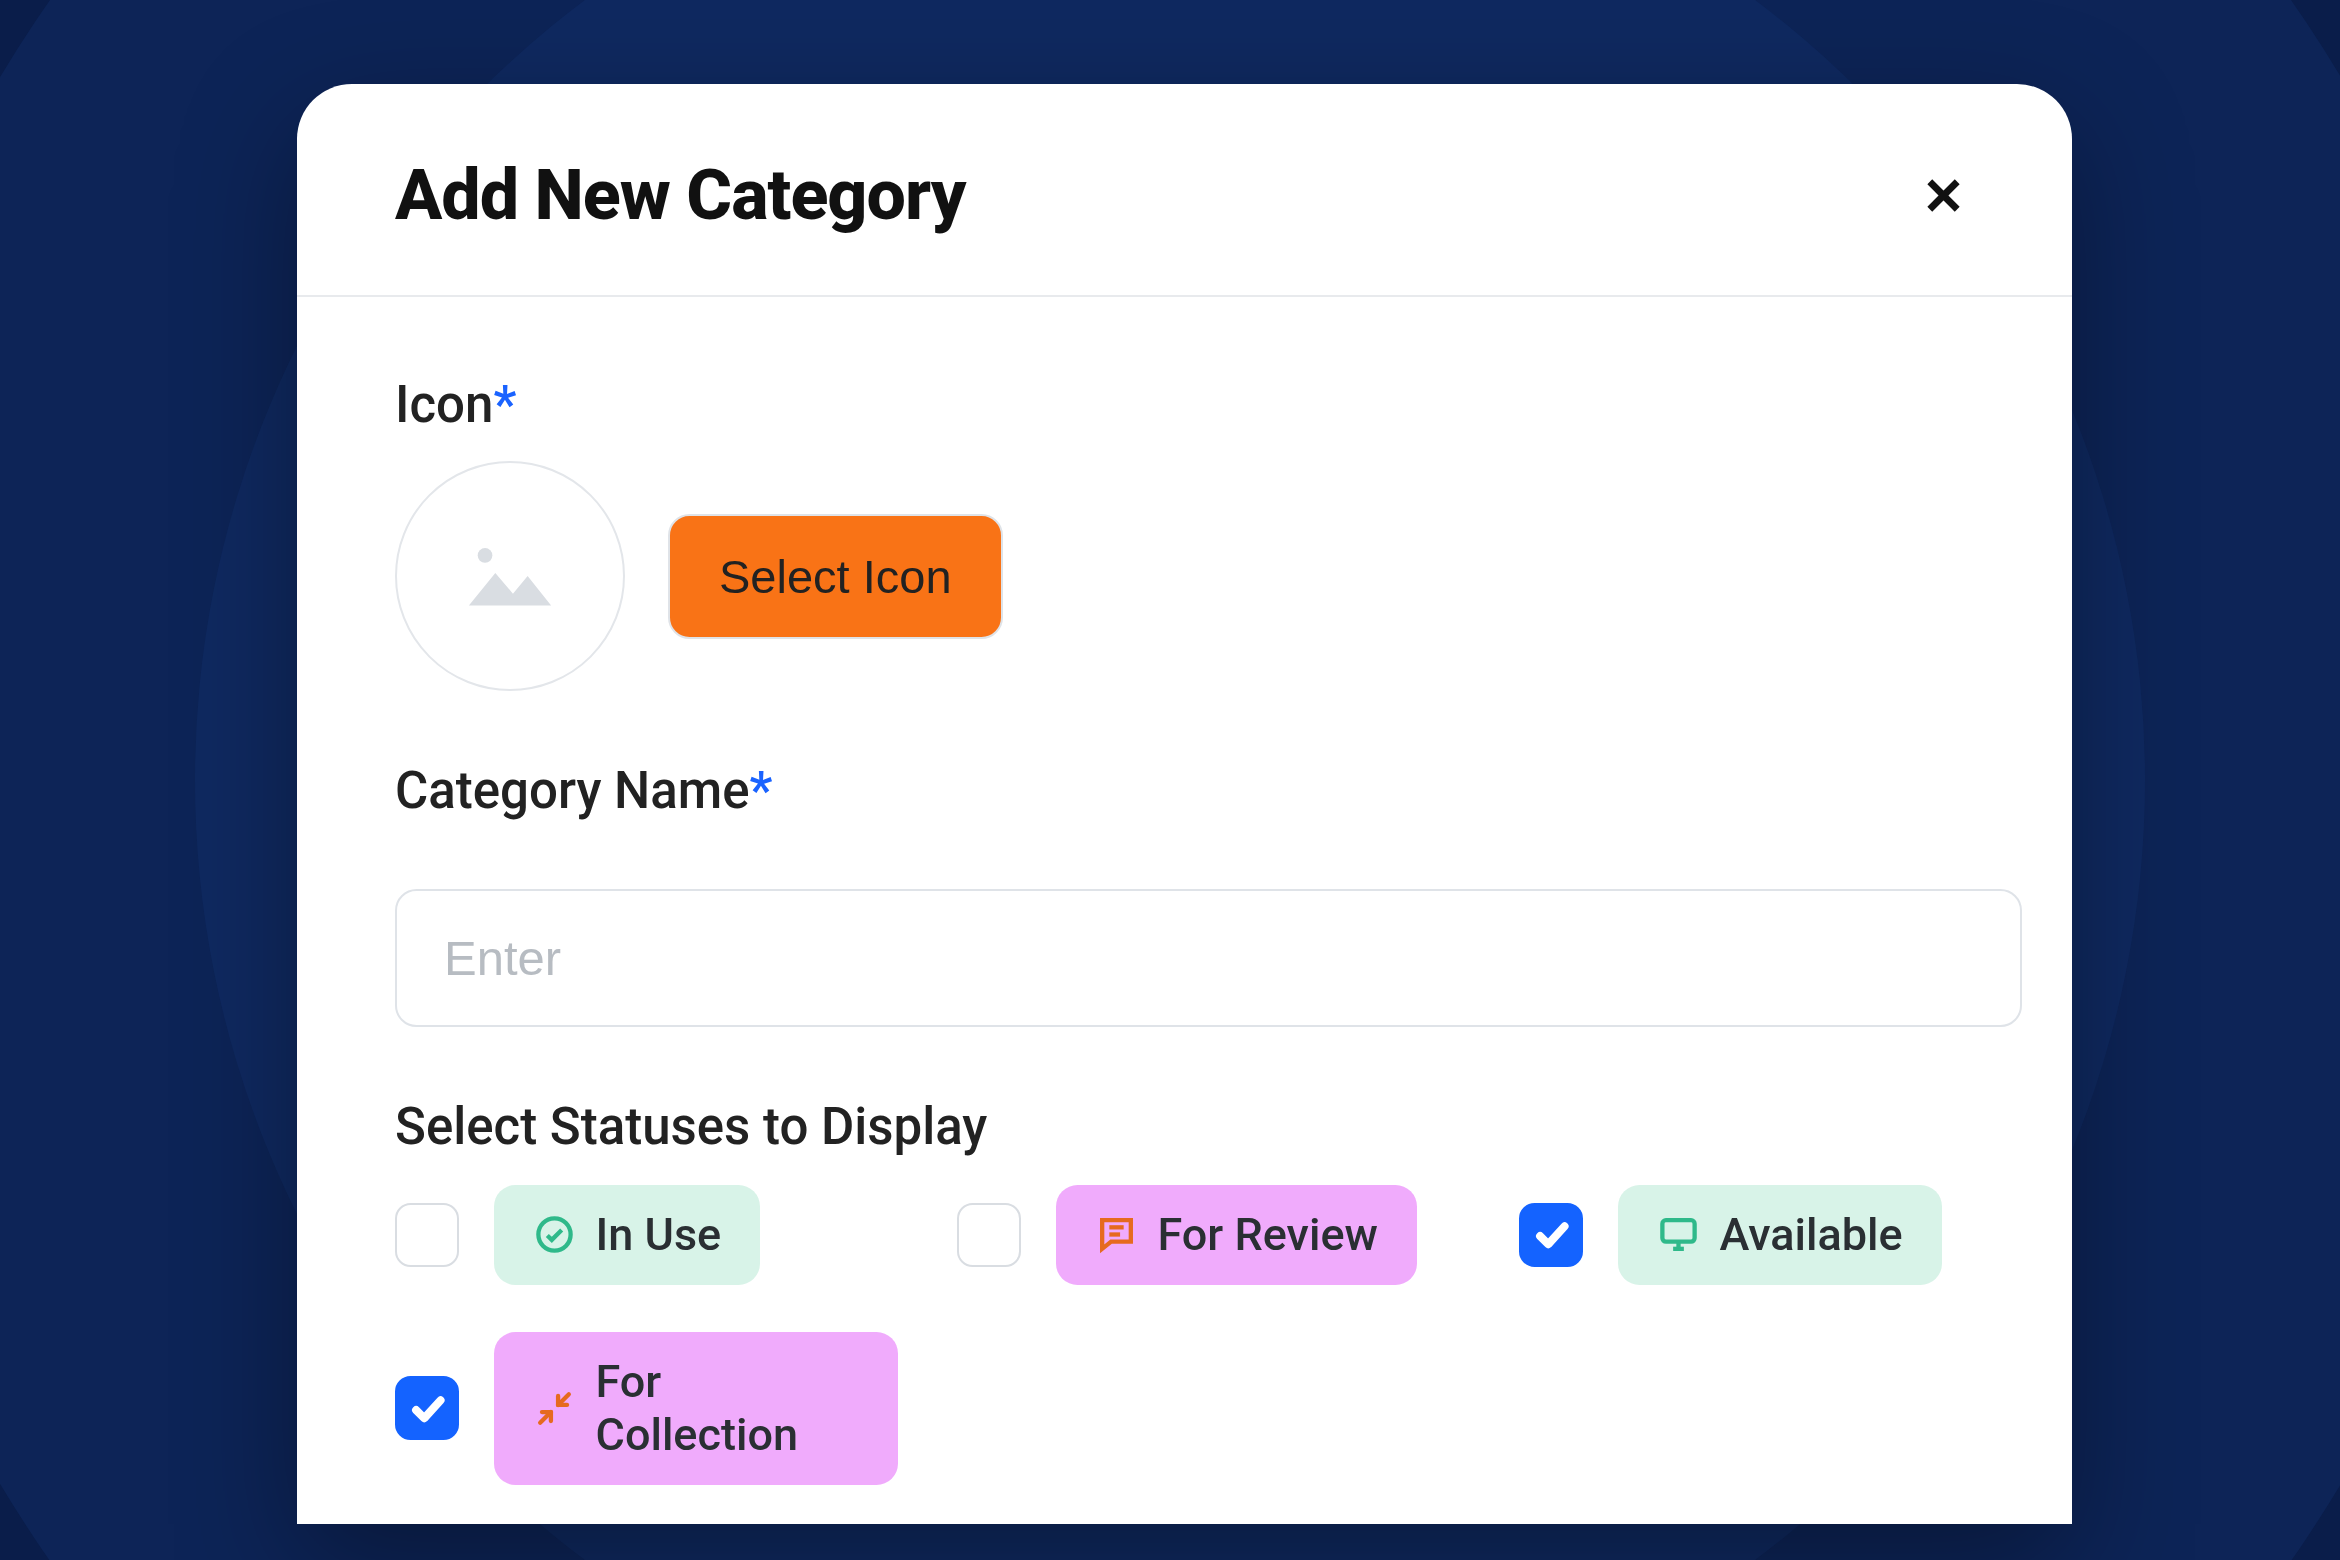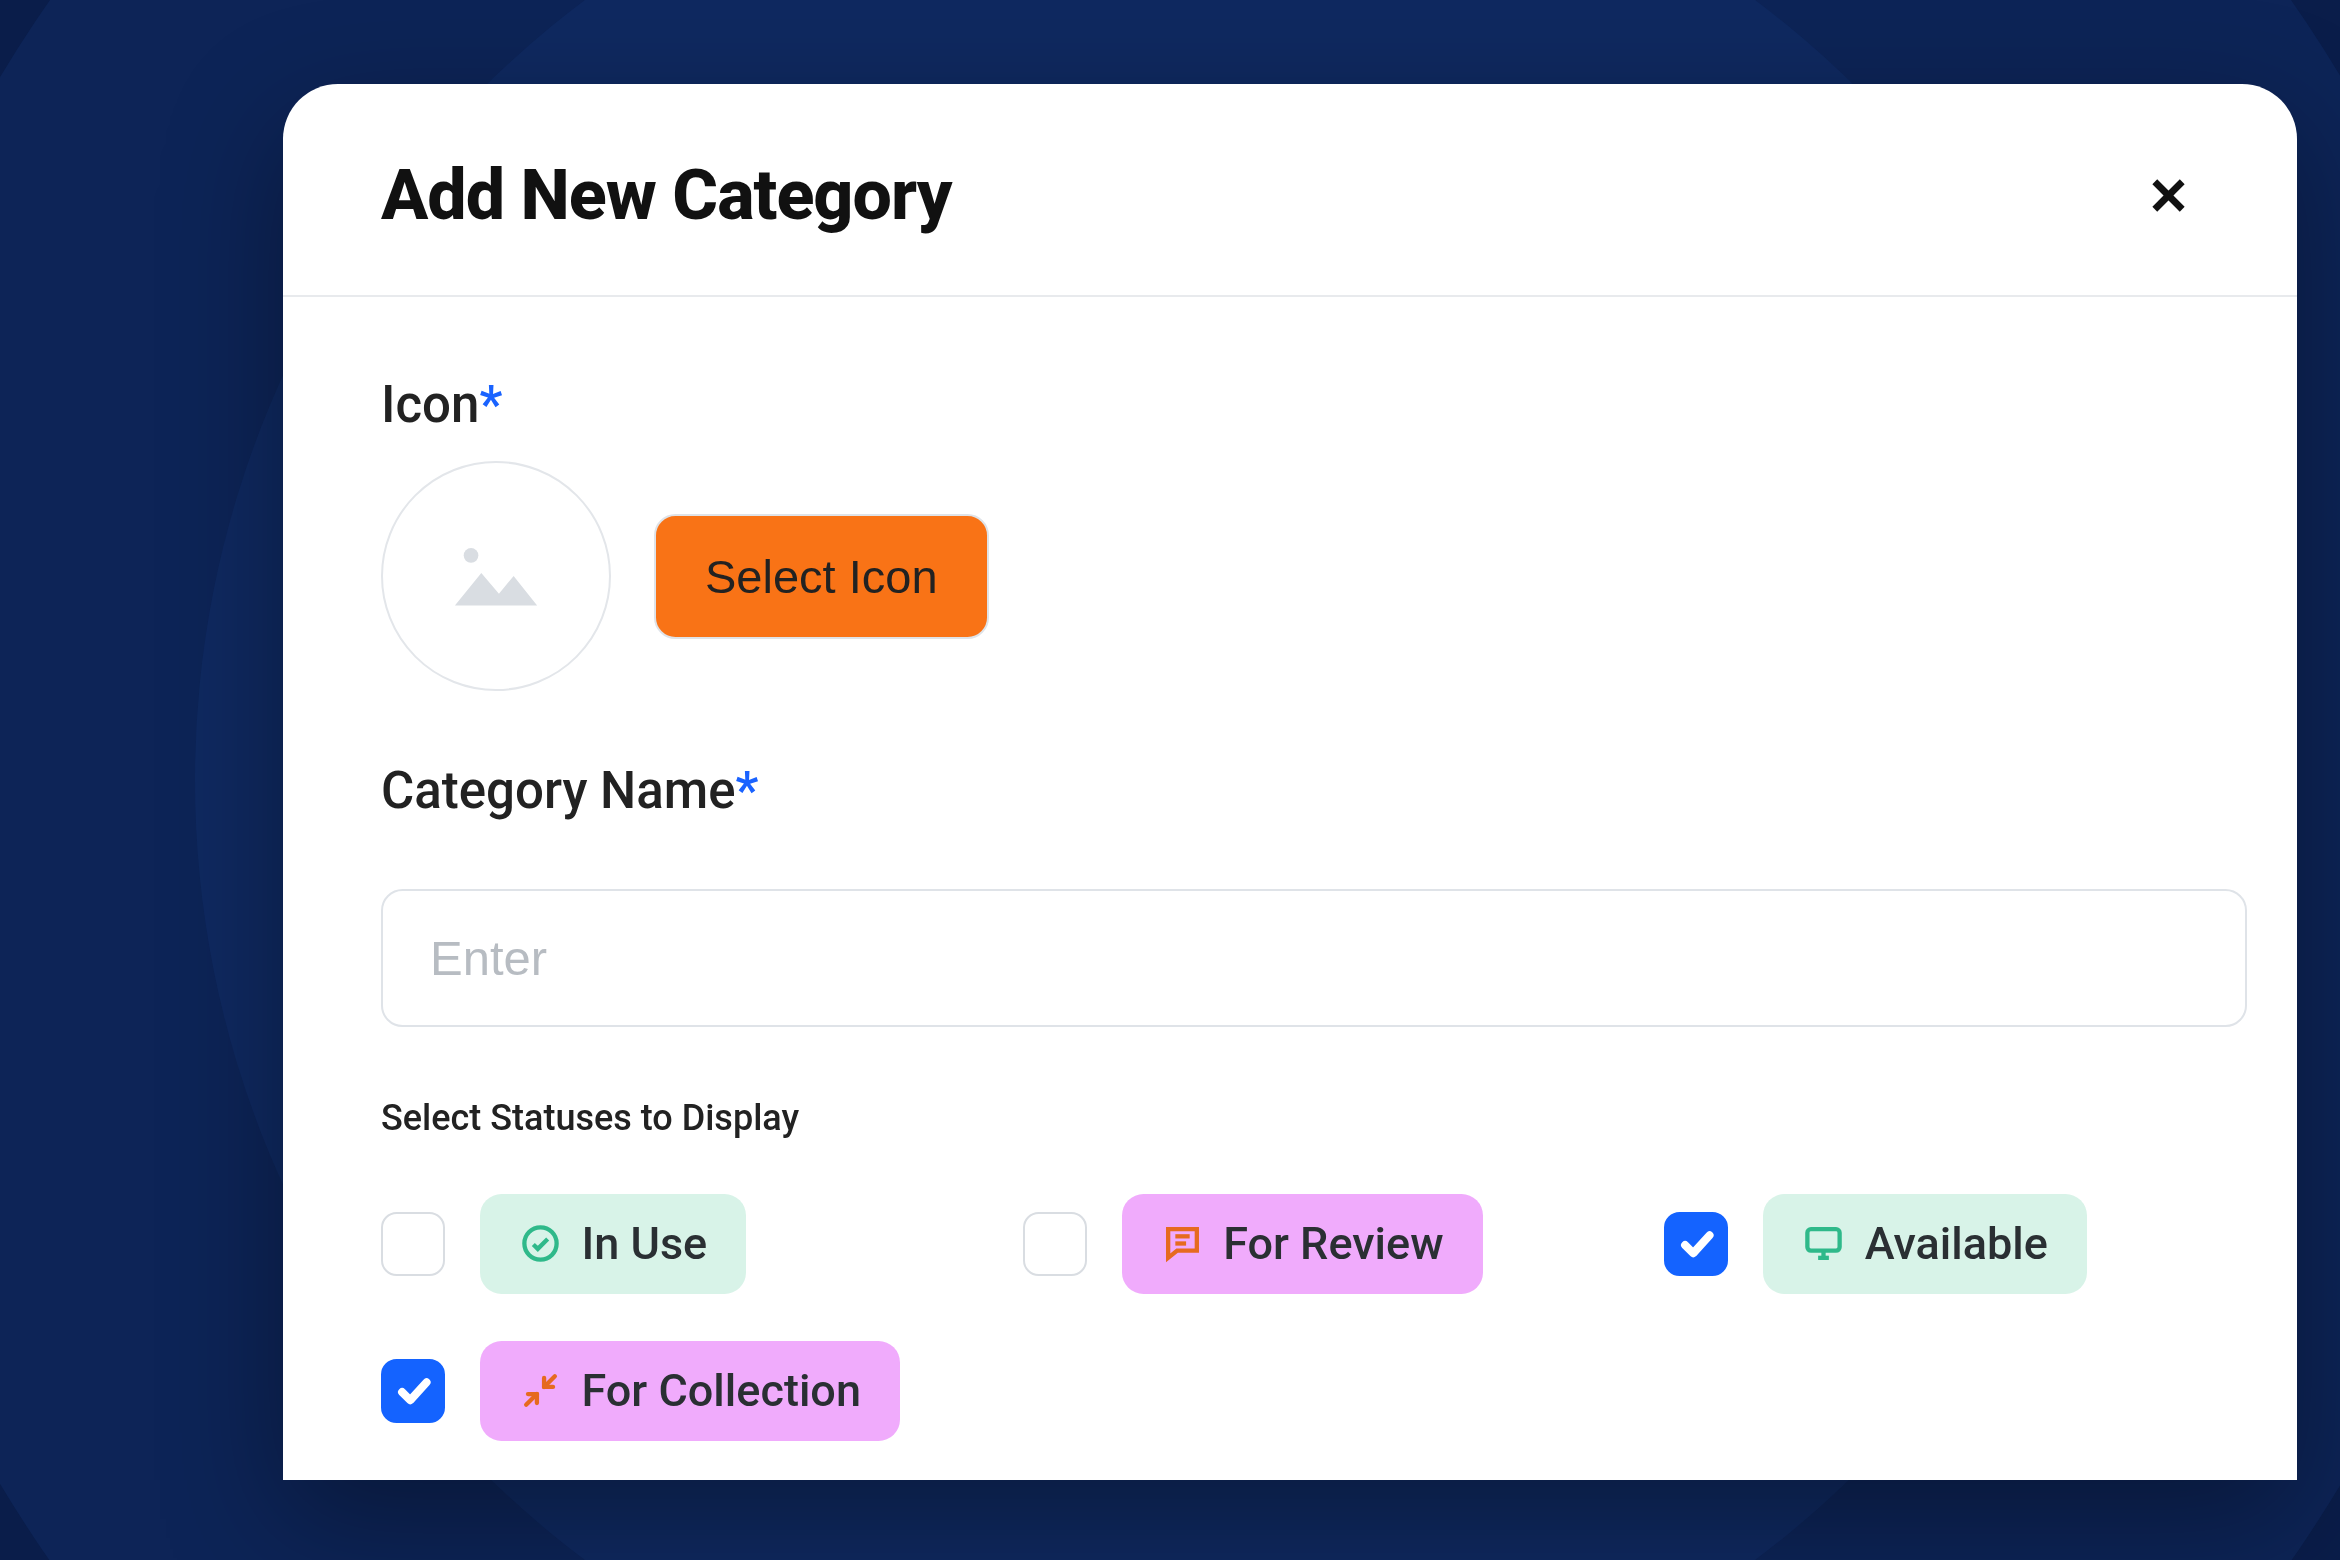--- a/index.html
+++ b/index.html
@@ -13,23 +13,23 @@
   .bg-circle {
     position: absolute;
     border-radius: 50%;
     background: radial-gradient(circle, #12306b 0%, #0d2558 100%);
   }
   .bg-circle.c1 { width: 2731px; height: 2731px; left: -195px; top: -585px; background:#0f2a60; opacity:.6;}
   .bg-circle.c2 { width: 1950px; height: 1950px; left: 195px; top: -195px; background:#153572; opacity:.35;}
 
   .modal {
     position: absolute;
-    left: 283px;
+    left: 297px;
     top: 84px;
-    width: 2014px;
+    width: 1775px;
     background: #ffffff;
     border-radius: 55px 55px 0 0;
     box-shadow: 0 39px 117px rgba(0,0,0,.35);
     overflow: hidden;
   }
   .modal-header {
     display: flex;
     align-items: center;
     justify-content: space-between;
     padding: 70px 98px 59px 98px;
@@ -82,24 +82,24 @@
     border: 2.9px solid #dfe3e8;
     border-radius: 21.5px;
     padding: 39px 47px;
     font-size: 49px;
     color:#3b82f6;
     margin-top:42px;
   }
   .text-input::placeholder { color:#b7bcc2; }
 
   .section-label {
-    font-size: 36px;
+    font-size: 51px;
     font-weight: 500;
     color:#222;
-    margin-bottom: 55px;
+    margin-bottom: 29px;
   }
 
   .status-grid {
     display: grid;
     grid-template-columns: 1fr 1fr 1fr;
     column-gap: 59px;
     row-gap: 47px;
   }
   .status-item {
     display:flex;

